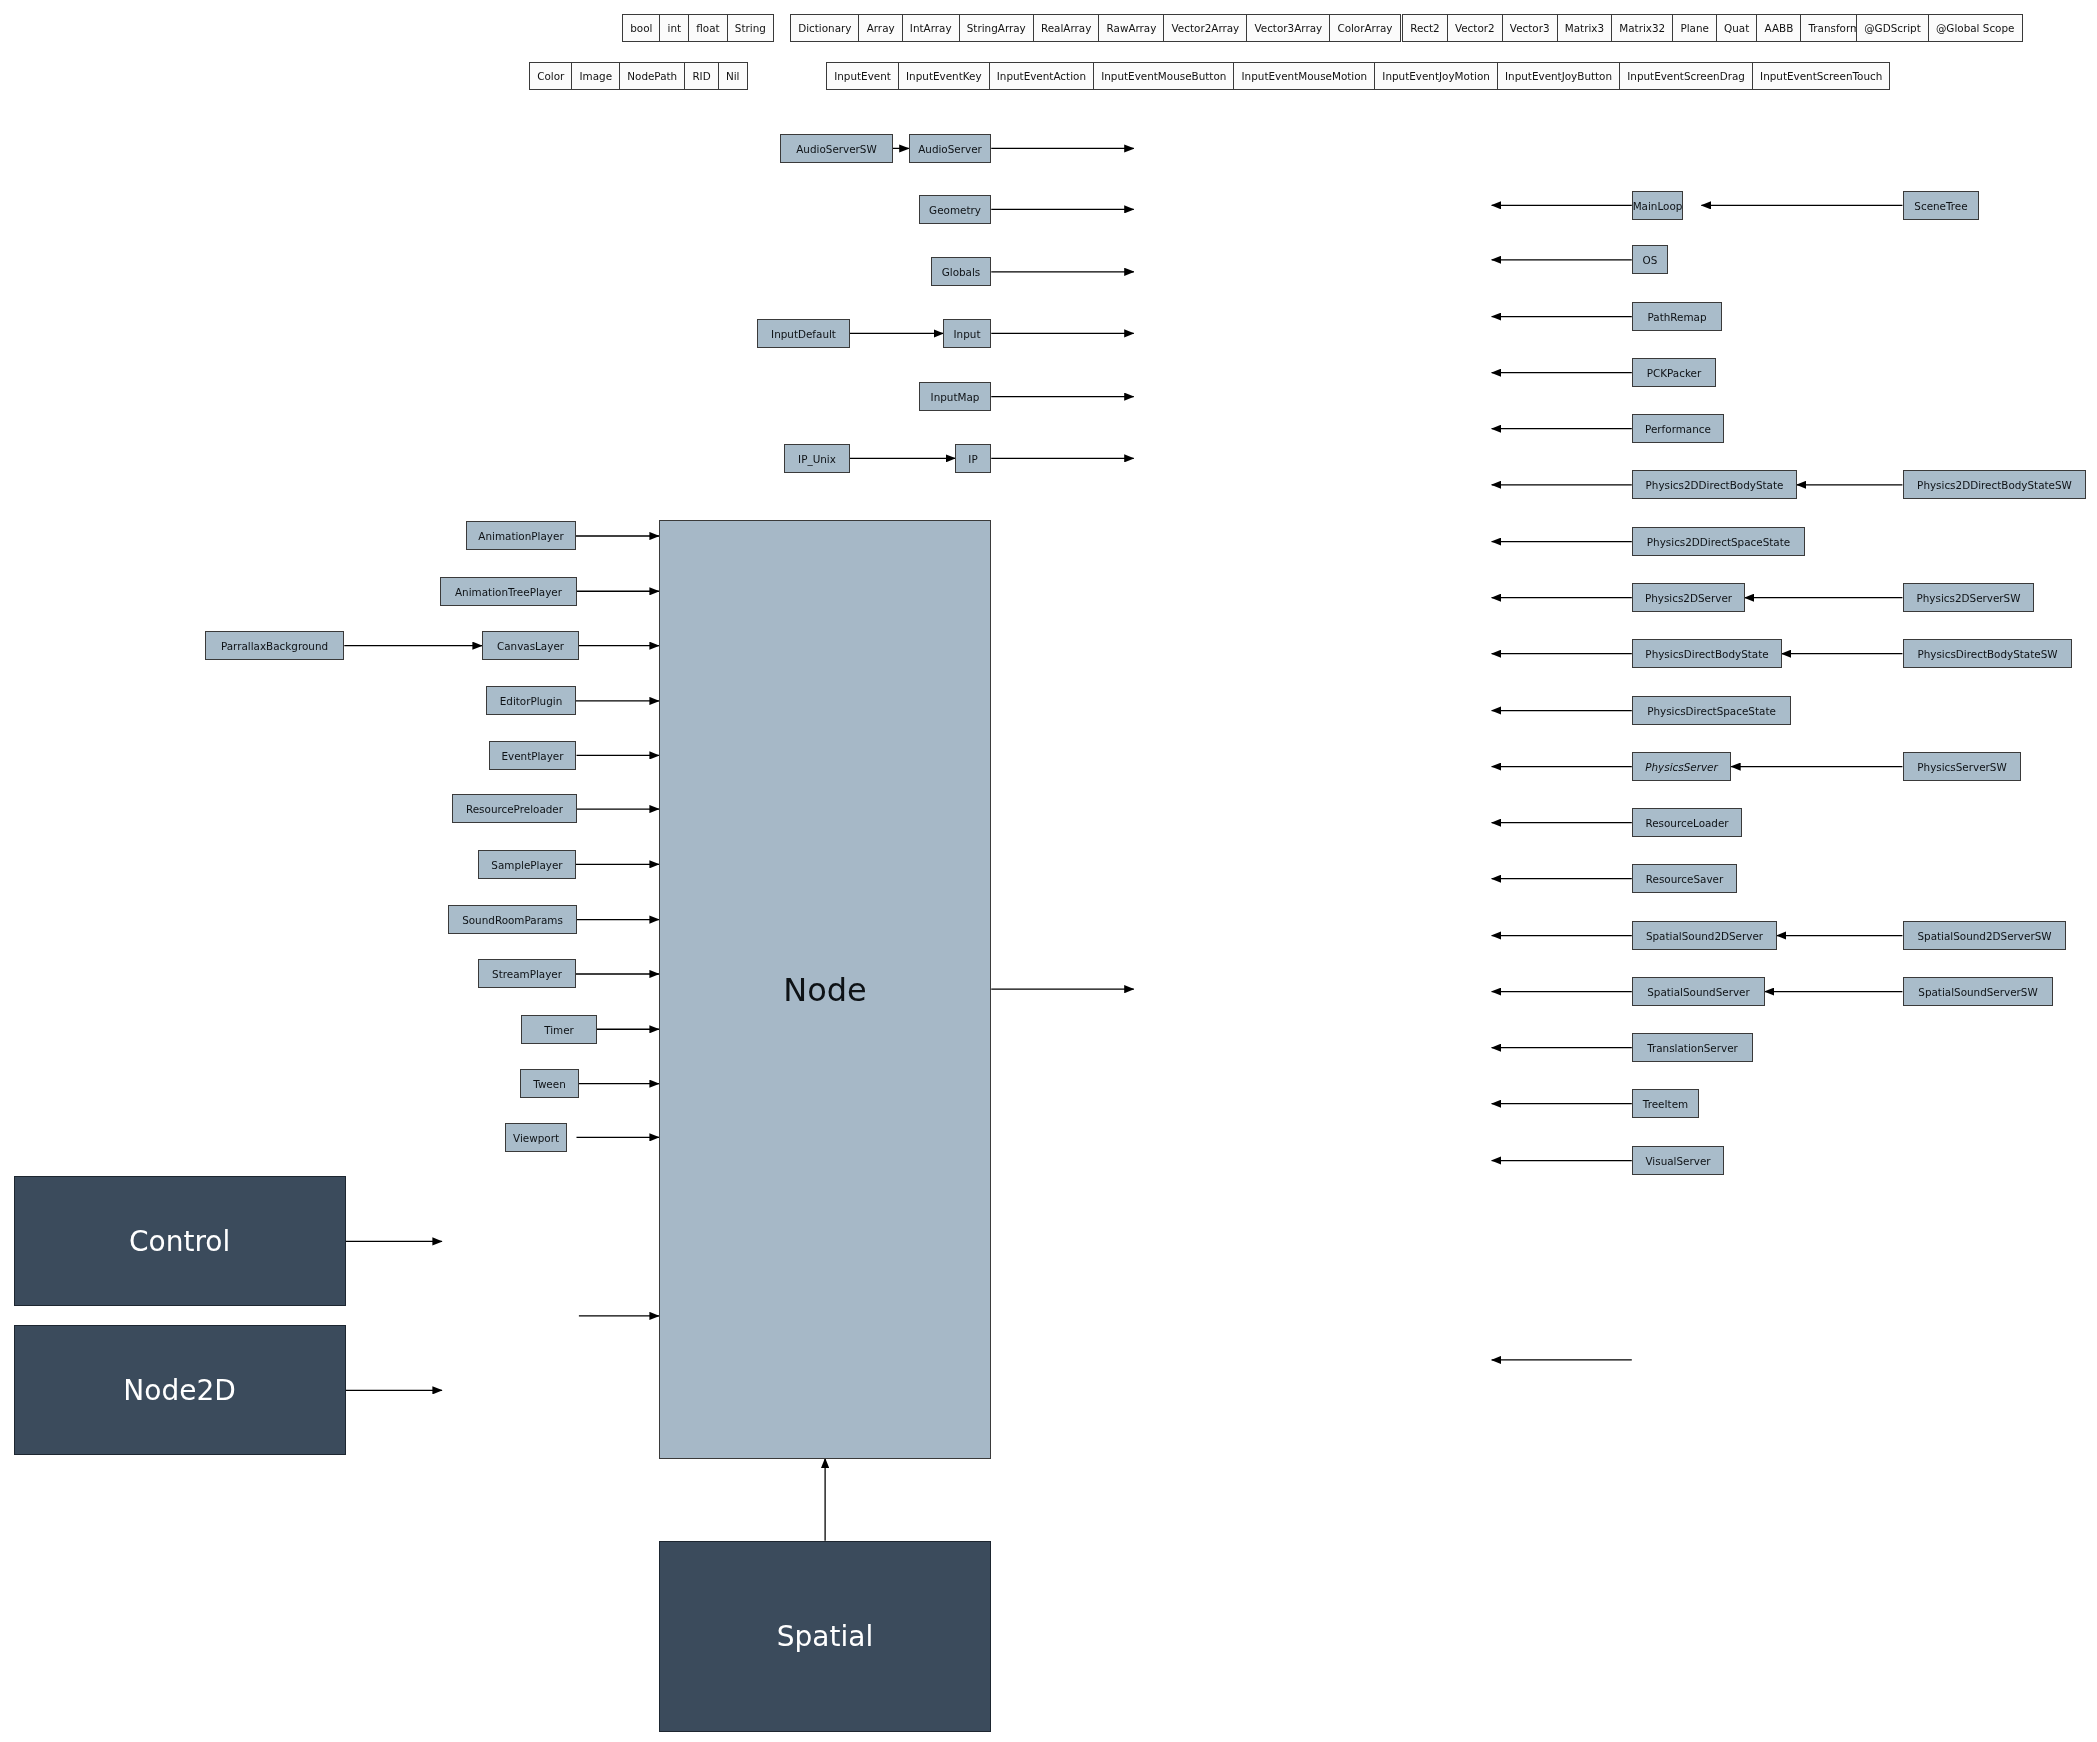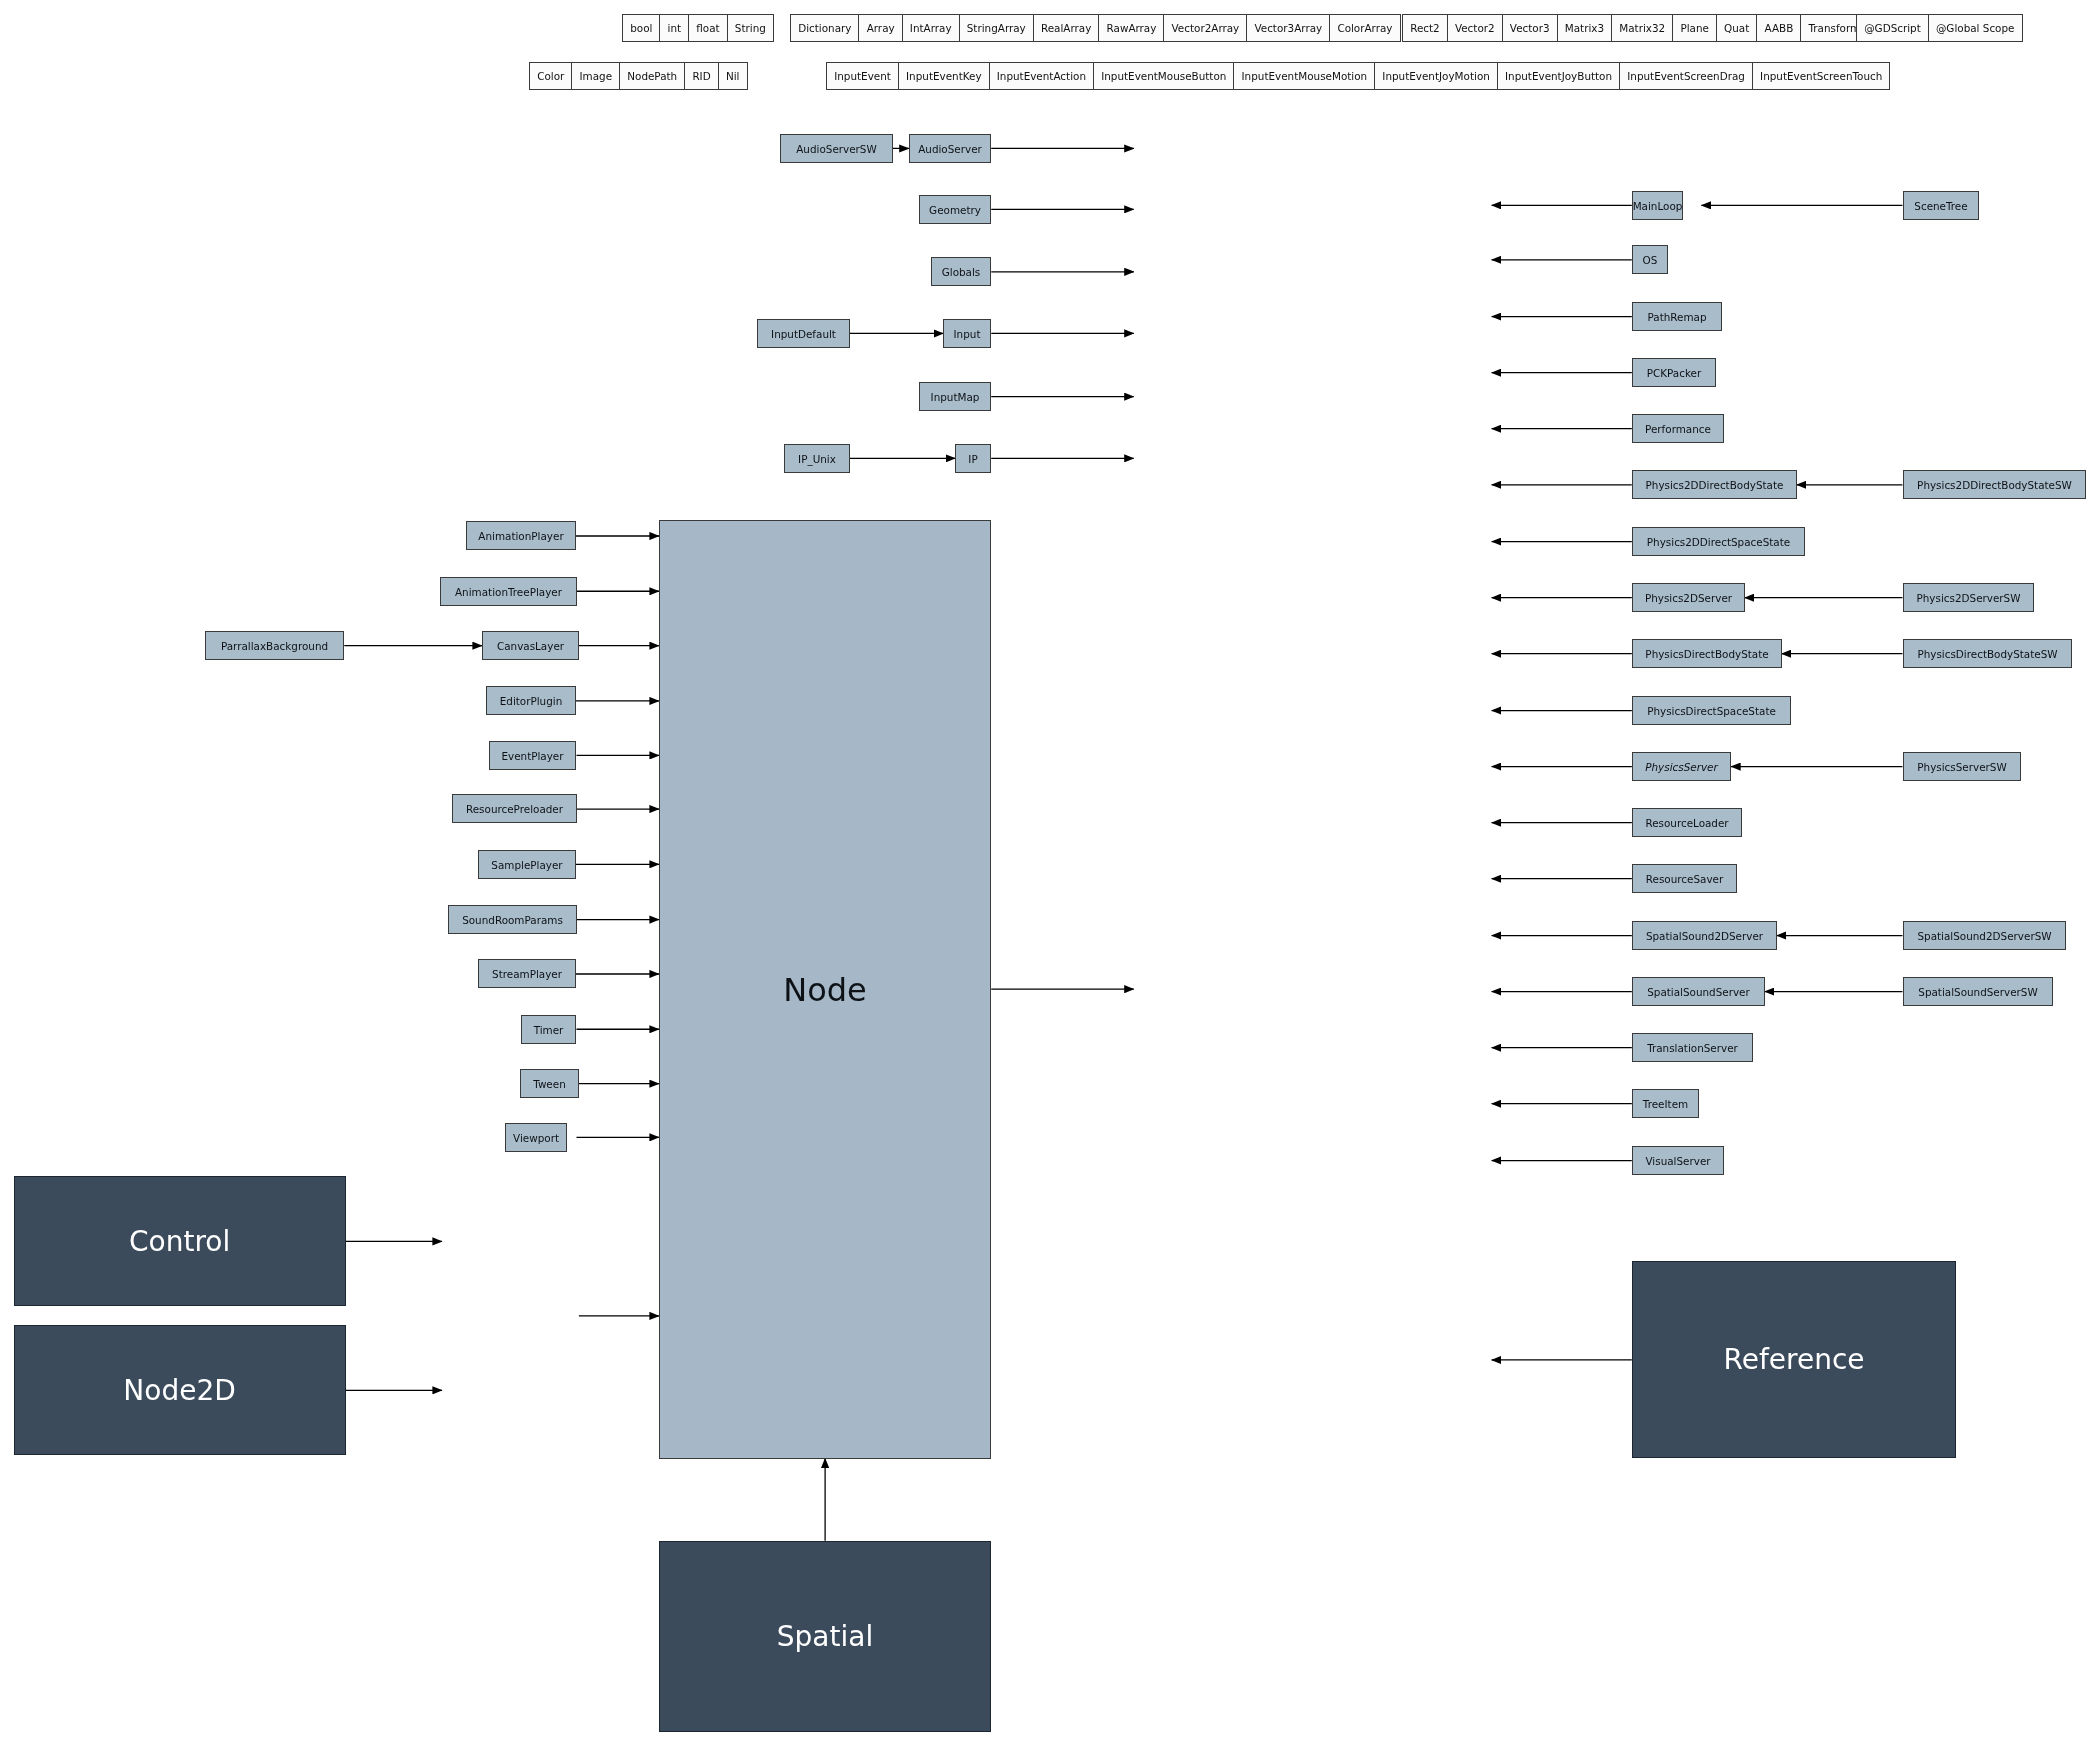--- a/index.html
+++ b/index.html
@@ -137,41 +137,40 @@
       <div class="top-box">InputEventMouseMotion</div>
       <div class="top-box">InputEventJoyMotion</div>
       <div class="top-box">InputEventJoyButton</div>
       <div class="top-box">InputEventScreenDrag</div>
       <div class="top-box">InputEventScreenTouch</div>
     </div>
     <div class="box nodebig" style="left: 659px; top: 520px; width: 332px; height: 939px; font-size: 32px;">Node</div>
     <div class="box dark" style="left: 13.6px; top: 1176px; width: 332px; height: 130px; font-size: 28px;">Control</div>
     <div class="box dark" style="left: 13.6px; top: 1325px; width: 332px; height: 130px; font-size: 28px;">Node2D</div>
     <div class="box dark" style="left: 659px; top: 1541px; width: 332px; height: 191px; font-size: 28px;">Spatial</div>
-    <div class="box dark" style="left: 1632px; top: 1261px; width: 324px; height: 197px; font-size: 28px;">Reference</div>
     <div class="box small" style="left: 740px; top: 134px; width: 113px; height: 29px; margin-left: 40px;">AudioServerSW</div>
     <div class="box small" style="left: 909px; top: 134px; width: 82px; height: 29px;">AudioServer</div>
     <div class="box small" style="left: 919px; top: 195px; width: 72px; height: 29px;">Geometry</div>
     <div class="box small" style="left: 931px; top: 257px; width: 60px; height: 29px;">Globals</div>
     <div class="box small" style="left: 757px; top: 319px; width: 93px; height: 29px;">InputDefault</div>
     <div class="box small" style="left: 943px; top: 319px; width: 48px; height: 29px;">Input</div>
     <div class="box small" style="left: 919px; top: 382px; width: 72px; height: 29px;">InputMap</div>
     <div class="box small" style="left: 784px; top: 444px; width: 66px; height: 29px;">IP_Unix</div>
     <div class="box small" style="left: 955px; top: 444px; width: 36px; height: 29px;">IP</div>
     <div class="box small" style="left: 466px; top: 521px; width: 110px; height: 29px;">AnimationPlayer</div>
     <div class="box small" style="left: 440px; top: 577px; width: 137px; height: 29px;">AnimationTreePlayer</div>
     <div class="box small" style="left: 205px; top: 631px; width: 139px; height: 29px;">ParrallaxBackground</div>
     <div class="box small" style="left: 482px; top: 631px; width: 97px; height: 29px;">CanvasLayer</div>
     <div class="box small" style="left: 486px; top: 686px; width: 90px; height: 29px;">EditorPlugin</div>
     <div class="box small" style="left: 489px; top: 741px; width: 87px; height: 29px;">EventPlayer</div>
     <div class="box small" style="left: 452px; top: 794px; width: 125px; height: 29px;">ResourcePreloader</div>
     <div class="box small" style="left: 478px; top: 850px; width: 98px; height: 29px;">SamplePlayer</div>
     <div class="box small" style="left: 448px; top: 905px; width: 129px; height: 29px;">SoundRoomParams</div>
     <div class="box small" style="left: 478px; top: 959px; width: 98px; height: 29px;">StreamPlayer</div>
-    <div class="box small" style="left: 521px; top: 1015px; width: 55px; height: 29px;">Timer</div>
+    <div class="box small" style="left: 521px; top: 1015px; width: 76px; height: 29px;">Timer</div>
     <div class="box small" style="left: 520px; top: 1069px; width: 59px; height: 29px;">Tween</div>
     <div class="box small" style="left: 505px; top: 1123px; width: 62px; height: 29px;">Viewport</div>
     <div class="box small" style="left: 1632px; top: 191px; width: 51px; height: 29px;">MainLoop</div>
     <div class="box small" style="left: 1632px; top: 245px; width: 36px; height: 29px;">OS</div>
     <div class="box small" style="left: 1632px; top: 302px; width: 90px; height: 29px;">PathRemap</div>
     <div class="box small" style="left: 1632px; top: 358px; width: 84px; height: 29px;">PCKPacker</div>
     <div class="box small" style="left: 1632px; top: 414px; width: 92px; height: 29px;">Performance</div>
     <div class="box small" style="left: 1632px; top: 470px; width: 165px; height: 29px;">Physics2DDirectBodyState</div>
     <div class="box small" style="left: 1632px; top: 527px; width: 173px; height: 29px;">Physics2DDirectSpaceState</div>
     <div class="box small" style="left: 1632px; top: 583px; width: 113px; height: 29px;">Physics2DServer</div>

